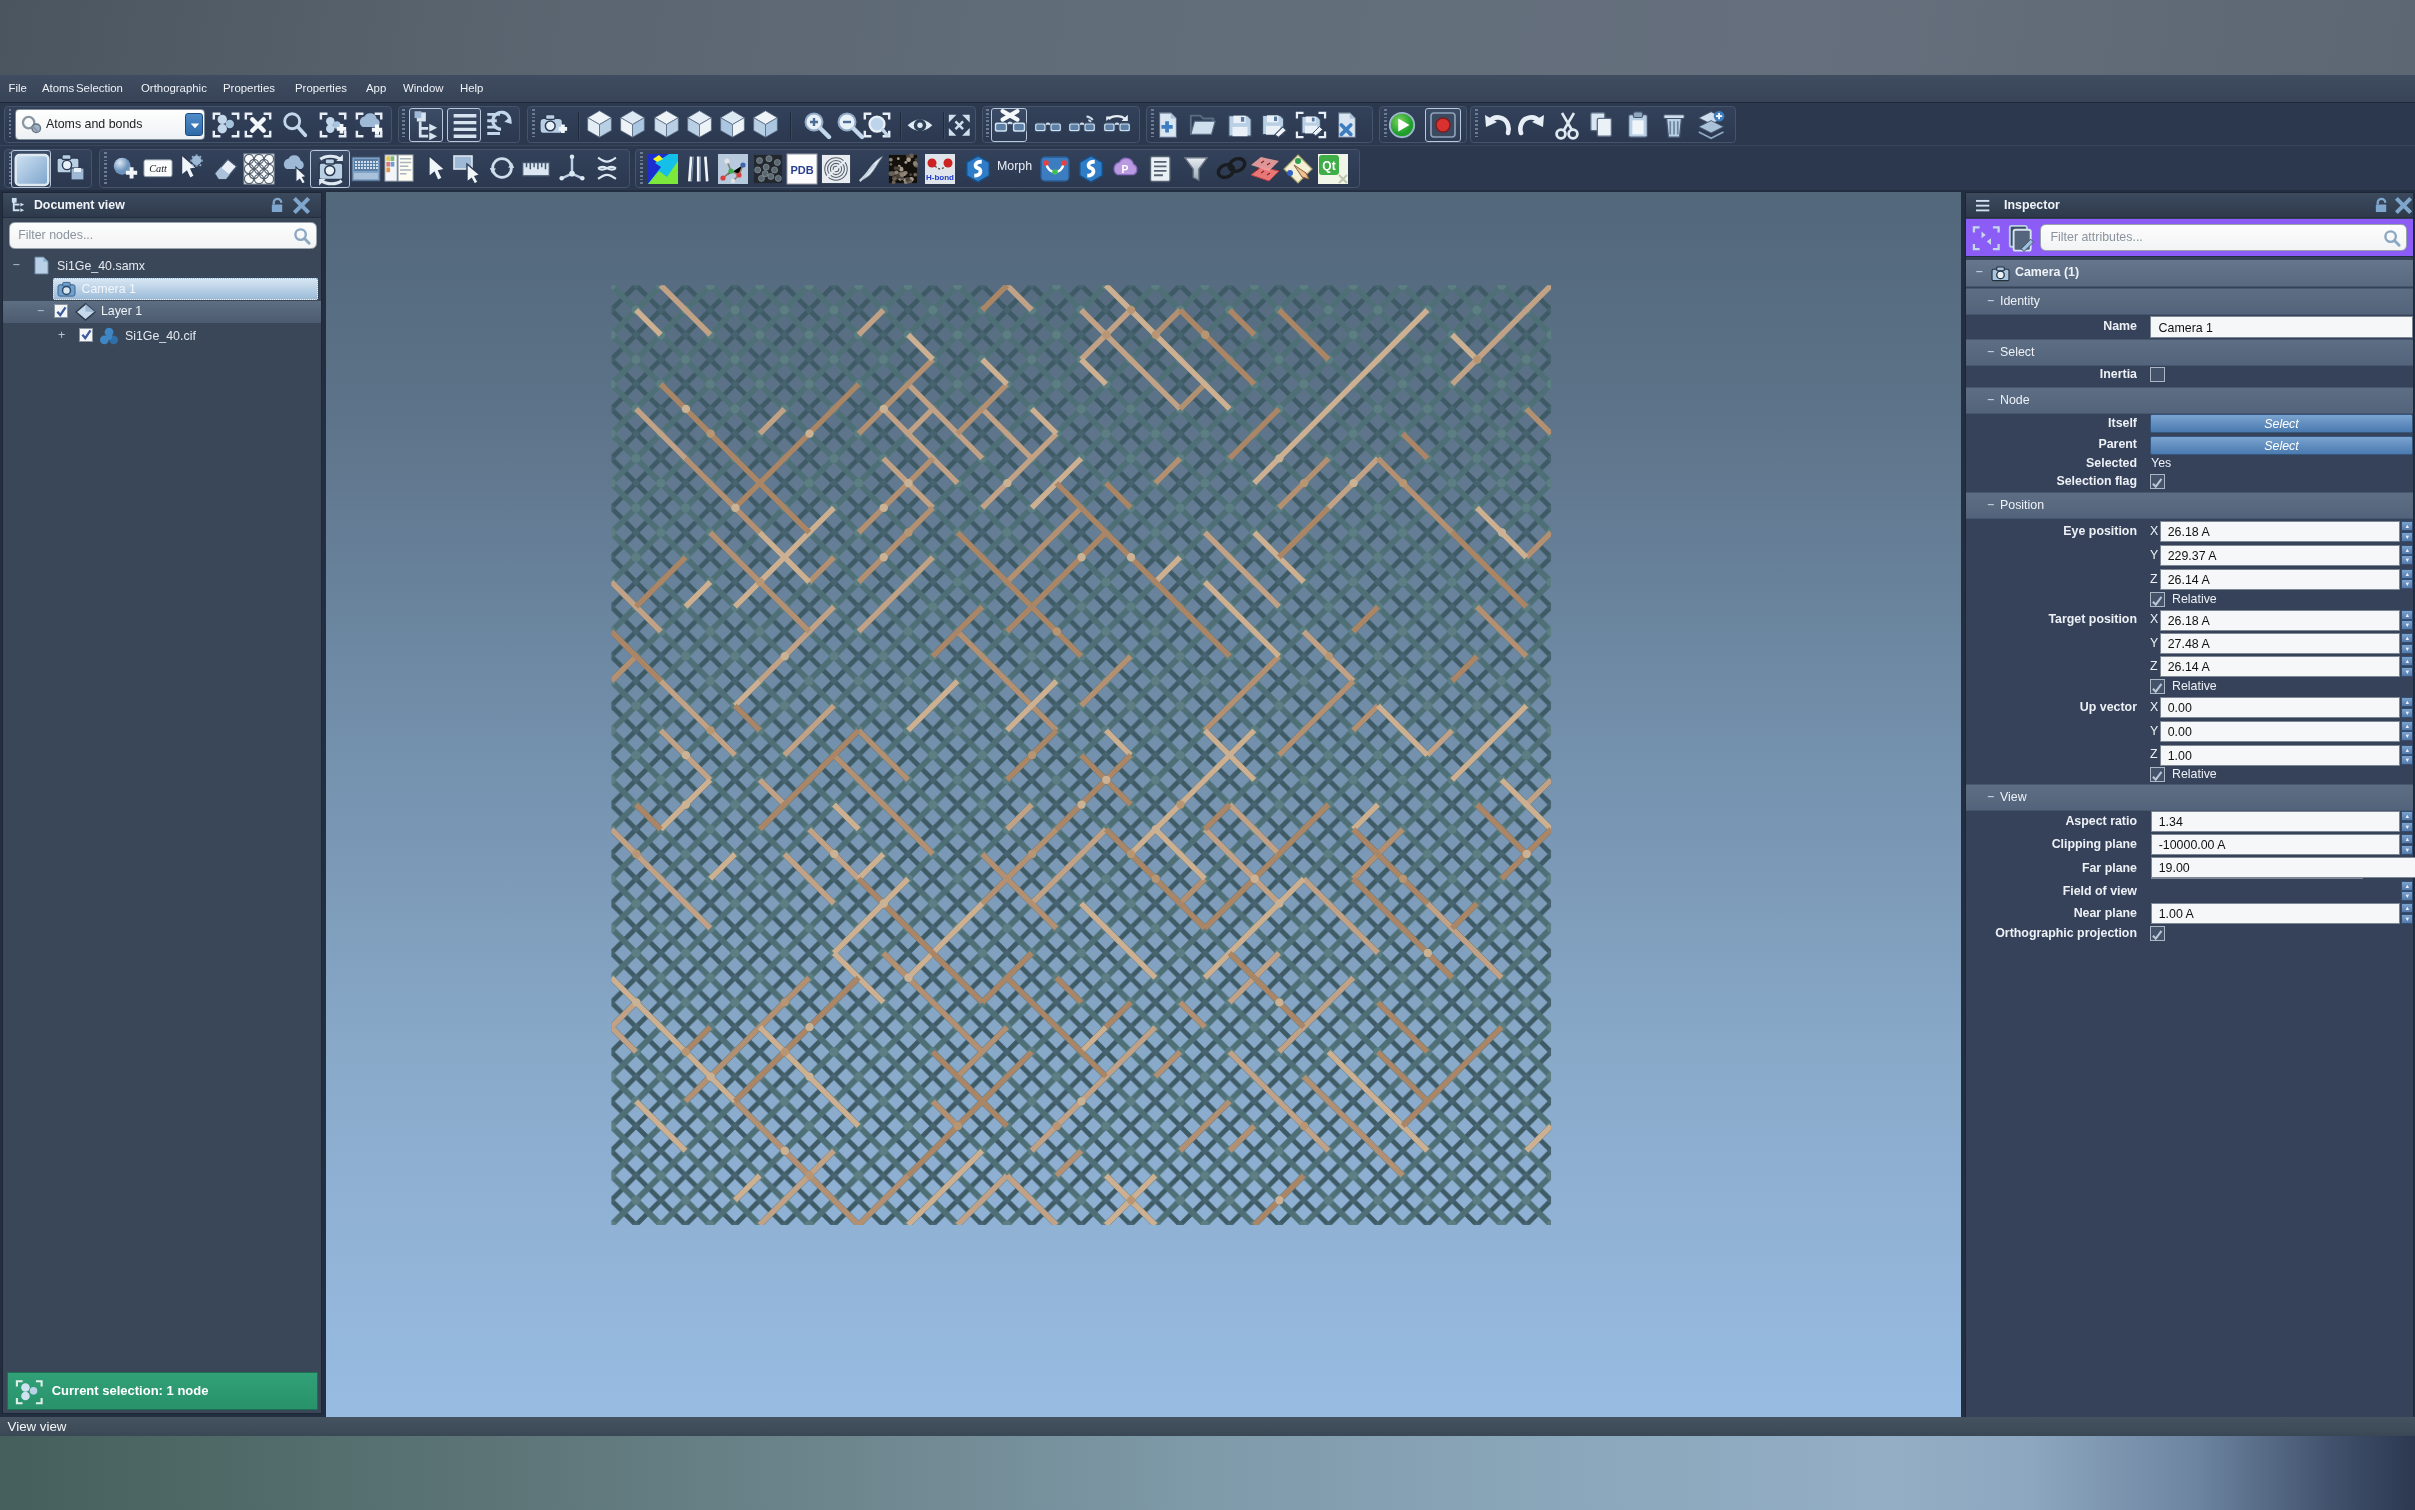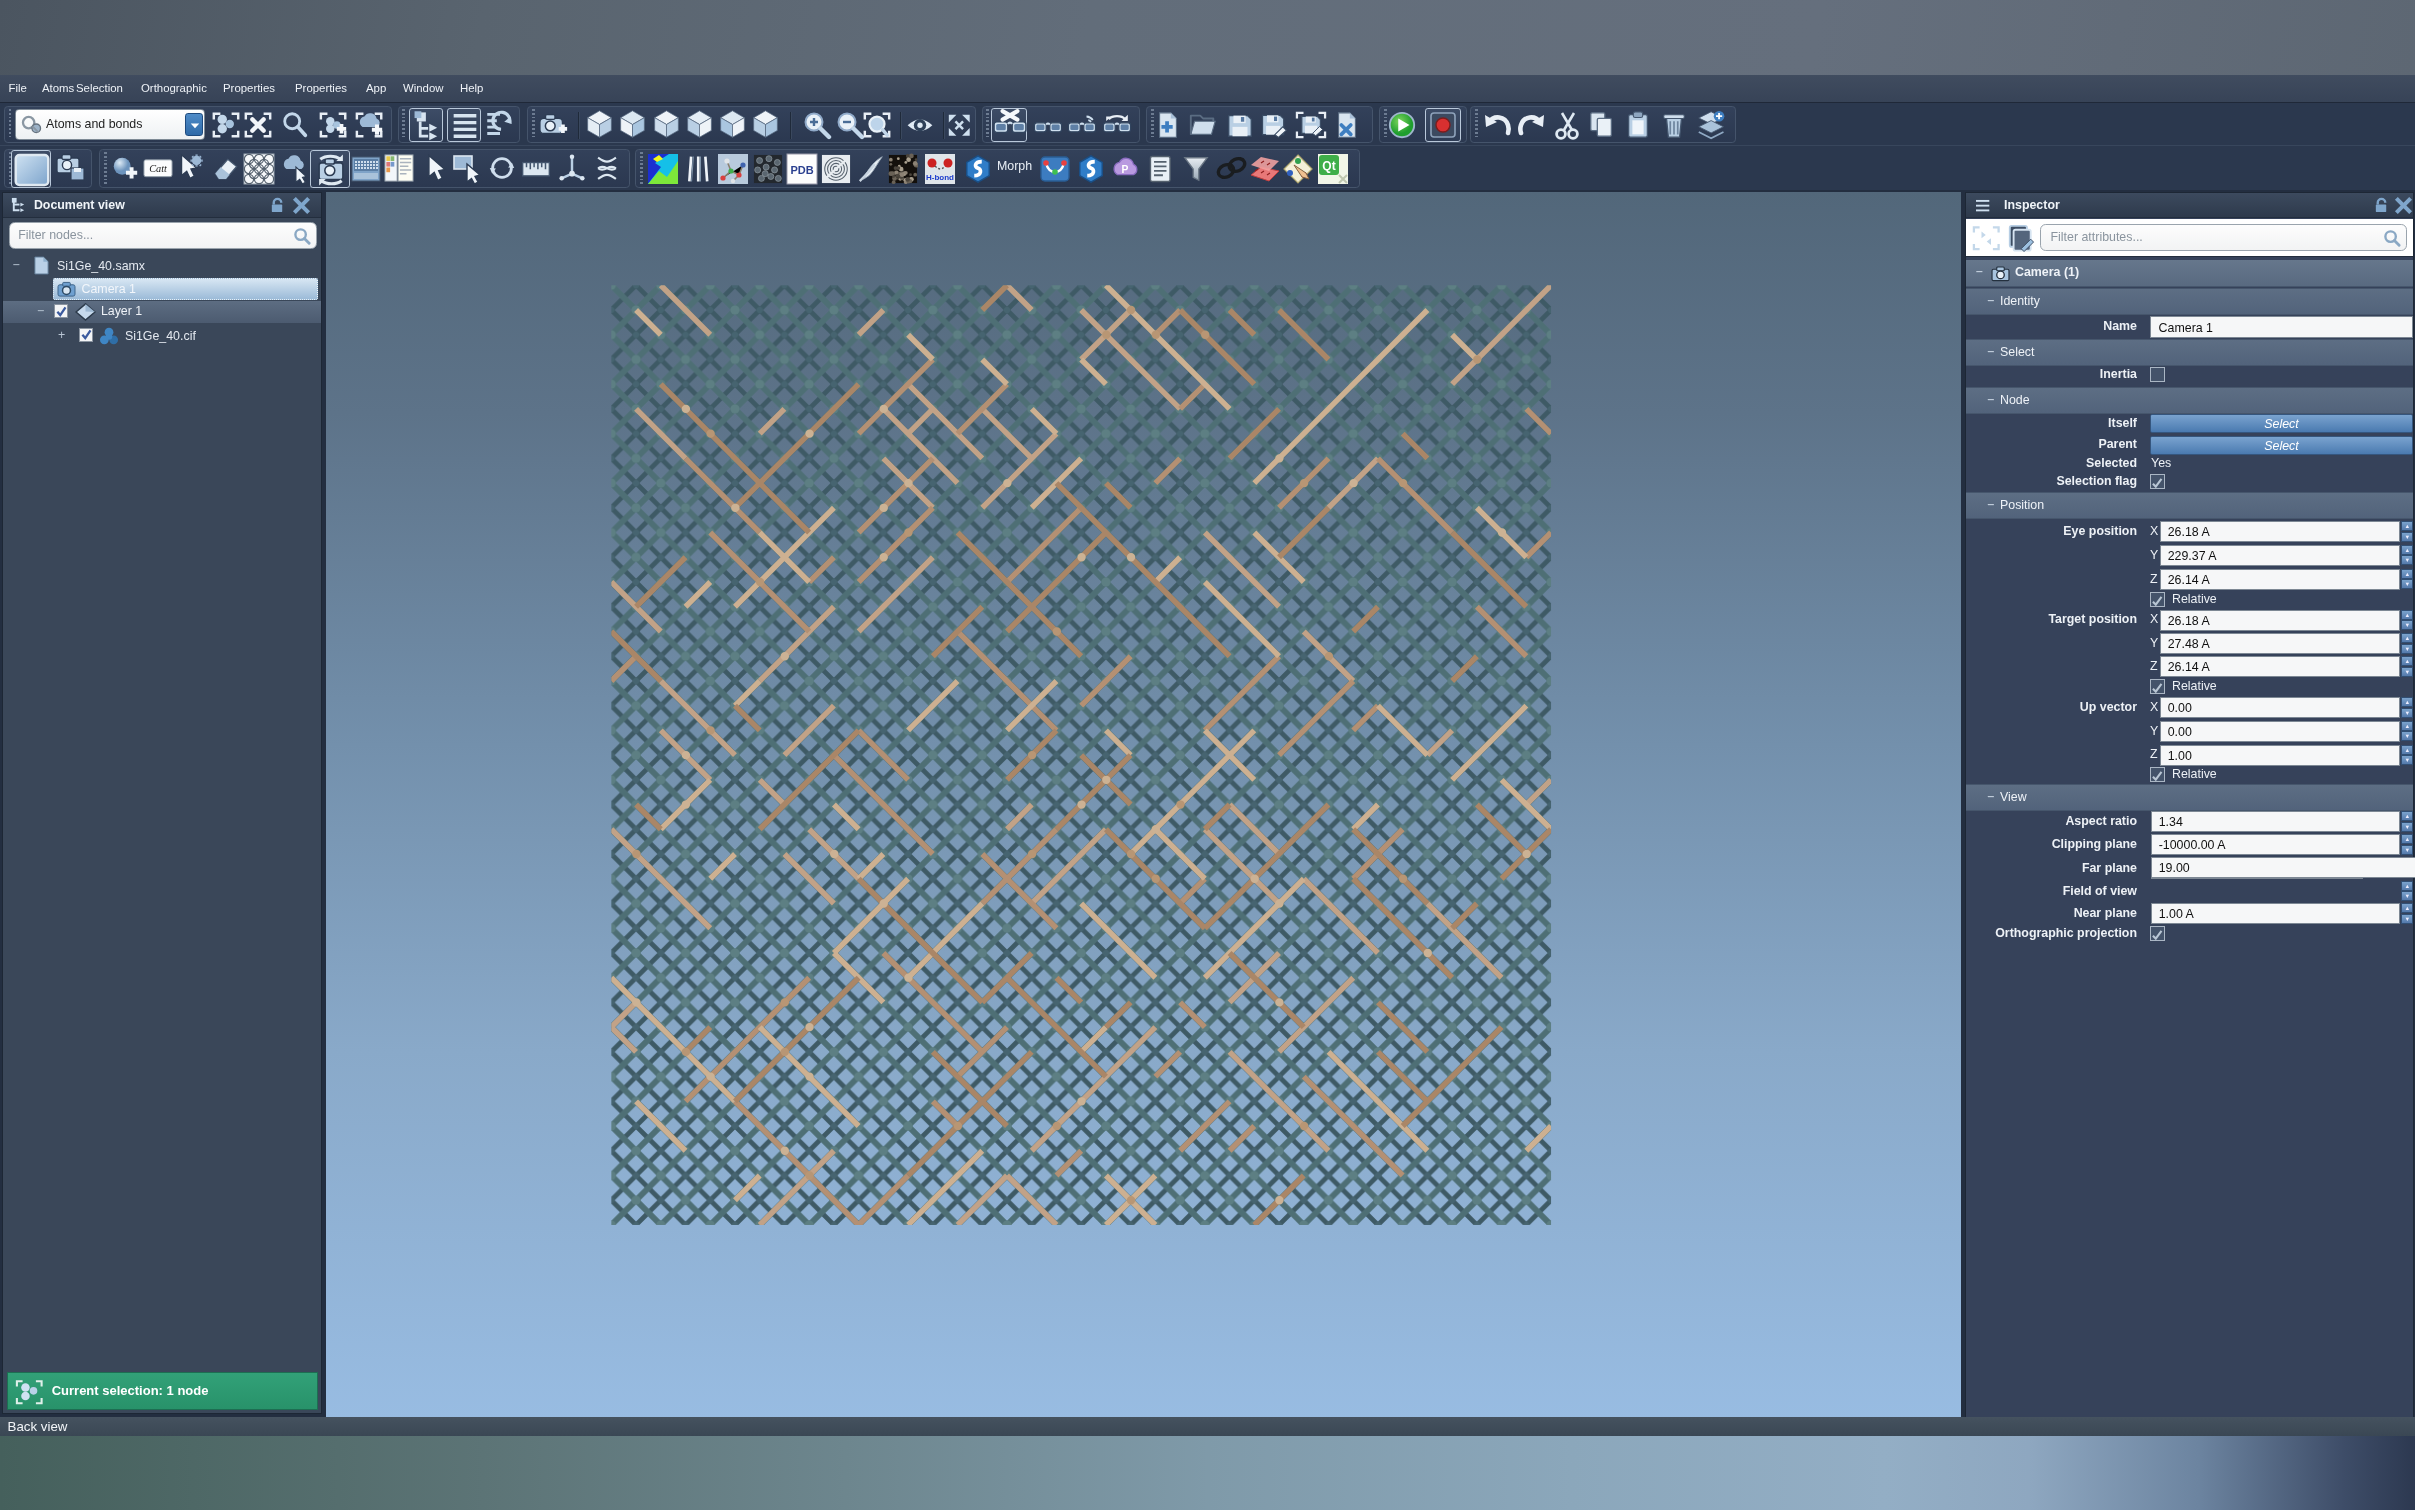--- a/index.html
+++ b/index.html
@@ -960,21 +960,21 @@
       <span class="abs" style="left:38px;top:4.8px">Inspector</span>
       <svg class="abs" style="left:407px;top:3.8px" width="17" height="17" viewBox="0 0 18 18">
         <rect x="3" y="8" width="11" height="8" rx="1" fill="#7fa6cc"></rect>
         <path d="M5 8 V6 a4 4 0 0 1 8 0" stroke="#7fa6cc" stroke-width="2.5" fill="none"></path>
       </svg>
       <svg class="abs" style="left:428px;top:2.9px" width="19" height="19" viewBox="0 0 20 20">
         <path d="M4 1 L10 7 L16 1 L19 4 L13 10 L19 16 L16 19 L10 13 L4 19 L1 16 L7 10 L1 4 Z" fill="#7fa6cc"></path>
       </svg>
     </div>
 
-    <div class="abs" style="left:0;top:26px;width:447px;height:38px;background:#ffffff;border-bottom:1px solid #232e3e">
+    <div class="abs" style="left:0;top:26px;width:447px;height:38px;background:#8b5cf6;border-bottom:1px solid #232e3e">
       <svg class="abs" style="left:5.7px;top:4.8px" width="28.5" height="28.5" viewBox="0 0 30 30">
         <g stroke="#c4d8ea" stroke-width="2.4" fill="none">
           <path d="M2 9 V3.5 H8"></path>
             <path d="M22 3.5 H28 V9"></path>
             <path d="M28 21 V26.5 H22"></path>
             <path d="M8 26.5 H2 V21"></path>
         </g>
         <path d="M10 8 l4.5 3.5 -4.5 3.5 z" fill="#c4d8ea"></path>
         <path d="M20 14 l-4.5 3.5 4.5 3.5 z" fill="#c4d8ea" transform="translate(0,1)"></path>
       </svg>
@@ -1138,16 +1138,16 @@
 <div class="abs" style="left:435px;top:710px;width:12.4px;height:10.5px;background:linear-gradient(#7ba3cd,#5479ab);border:1px solid #314f74;color:#eef;font-size:5.7px;text-align:center;line-height:9.5px">▲</div>
 <div class="abs" style="left:435px;top:721px;width:12.4px;height:10.5px;background:linear-gradient(#7ba3cd,#5479ab);border:1px solid #314f74;color:#eef;font-size:5.7px;text-align:center;line-height:9.5px">▼</div>
 <div class="attr-label" style="left:0;top:733px;width:171px">Orthographic projection</div>
 <div class="abs" style="left:184px;top:733px;width:15px;height:15px;background:#44536a;border:1.9px solid #aab6c4"><svg width="12.4" height="12.4" viewBox="0 0 13 13">
             <path d="M2 7 L5 10 L11 2" stroke="#b9c6d4" stroke-width="2.2" fill="none"></path>
           </svg></div>
 </div>
   </div>
 </div>
 <div id="statusbar">
-    <span style="position:absolute;left:7.6px;top:1.9px">Back view</span>
+    <span style="position:absolute;left:7.6px;top:1.9px">View view</span>
   </div>
 <div id="footer"></div>
 
 
 </body></html>

